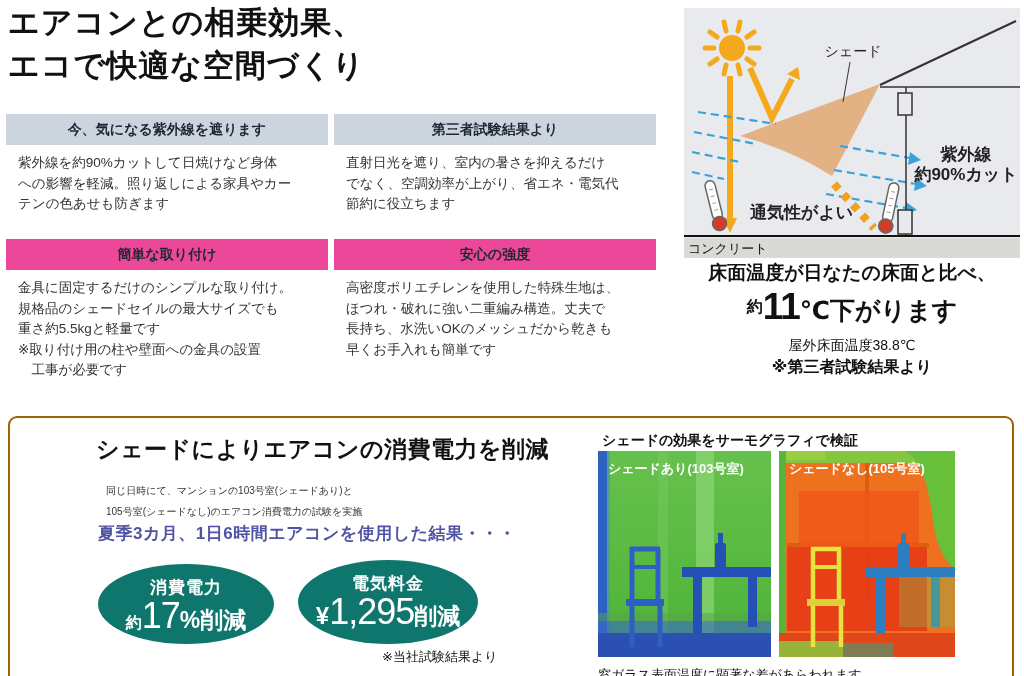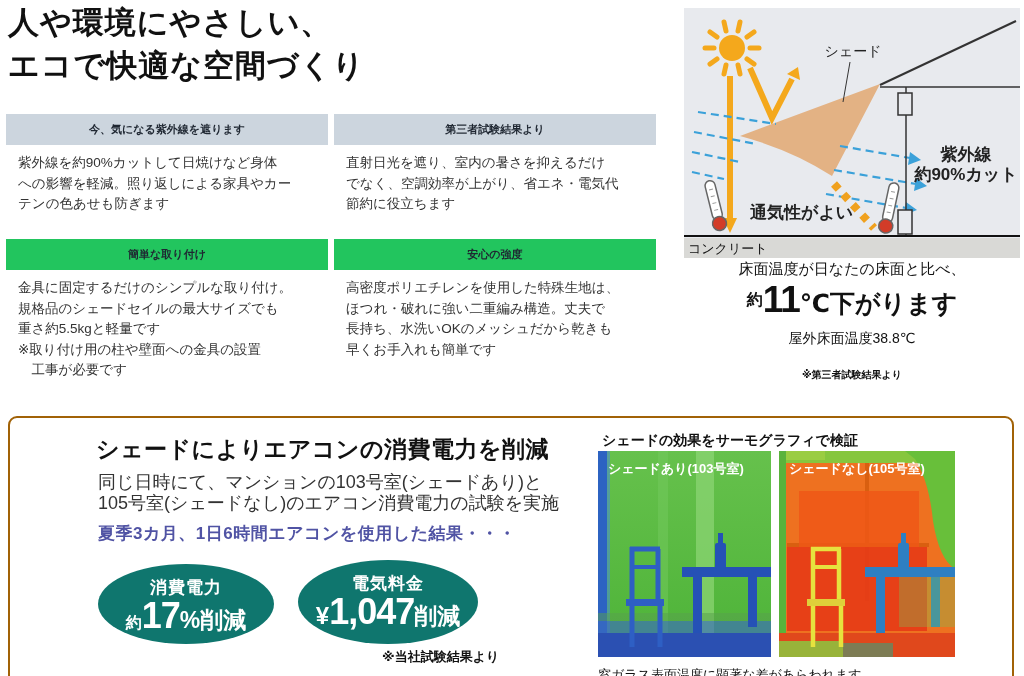--- a/index.html
+++ b/index.html
@@ -8,59 +8,59 @@
     background:#ffffff;color:#333;
     font-family:"Liberation Sans","DejaVu Sans",sans-serif;
   }
   .title{
     position:absolute;left:8px;top:2px;margin:0;
     font-family:"Liberation Serif","DejaVu Serif",serif;
     font-size:31px;font-weight:bold;color:#111;line-height:1.38;letter-spacing:1px;
   }
   .feature{position:absolute;width:322px}
   .f1{left:6px;top:114px}.f2{left:334px;top:114px}.f3{left:6px;top:239px}.f4{left:334px;top:239px}
-  .feature-header{height:31px;line-height:31px;text-align:center;font-size:11px;font-weight:bold;color:#1f2732}
+  .feature-header{height:31px;line-height:31px;text-align:center;font-size:14px;font-weight:bold;color:#1f2732}
   .hdr-blue{background:#ccd5de}
-  .hdr-beige{background:#22c55e}
+  .hdr-beige{background:#ec4899}
   .feature-body{margin:8px 0 0 12px;width:302px;font-size:13.5px;line-height:1.52;white-space:pre-line;color:#333}
   .diagram{position:absolute;left:684px;top:8px;width:336px;height:250px;background:#e8eaee}
   svg text{font-family:"Liberation Sans","DejaVu Sans",sans-serif}
   .temp{position:absolute;left:684px;top:260px;width:336px;text-align:center;color:#111}
-  .temp-lead{margin:0;font-size:15px;font-weight:normal}
+  .temp-lead{margin:0;font-size:19px;font-weight:bold}
   .temp-main{margin:0;line-height:42px;white-space:nowrap}
   .temp-approx{font-size:16px;font-weight:bold;vertical-align:7px}
   .temp-value{font-size:37px;font-weight:bold;letter-spacing:-1px}
   .temp-unit{font-size:25px;font-weight:bold}
   .temp-sub{margin:0;font-size:14px;line-height:20px}
-  .temp-note{margin:20px 0 0;font-size:10px;font-weight:bold}
+  .temp-note{margin:2px 0 0;font-size:16px;font-weight:bold}
   .power-box{
     position:absolute;left:8px;top:416px;width:1006px;height:272px;box-sizing:border-box;
     border:2px solid #a16207;border-radius:9px;background:#fff;
   }
   .pb-heading{position:absolute;left:86px;top:16px;margin:0;font-size:23px;font-weight:bold;color:#111;letter-spacing:.5px}
-  .pb-desc{position:absolute;left:88px;top:54px;margin:0;font-size:18px;line-height:21px;white-space:pre-line;color:#333}
+  .pb-desc{position:absolute;left:88px;top:54px;margin:8px;font-size:10px;line-height:21px;white-space:pre-line;color:#333}
   .pb-result{position:absolute;left:88px;top:104px;margin:0;font-size:17px;font-weight:bold;color:#5053a4;letter-spacing:.5px}
   .badge{position:absolute;background:#0f766e;border-radius:50%;color:#fff;text-align:center}
   .badge-1{left:88px;top:146px;width:176px;height:80px}
   .badge-2{left:288px;top:142px;width:180px;height:84px}
   .badge-title{font-size:17px;font-weight:bold;margin-top:12px;letter-spacing:1px}
   .badge-line{line-height:34px;white-space:nowrap}
   .b-small{font-size:16px;font-weight:bold}
   .b-small.yen{font-size:24px}
-  .b-big{font-size:36px;font-weight:bold;letter-spacing:-1px}
+  .b-big{font-size:36px;font-weight:normal;letter-spacing:-1px}
   .b-suffix{font-size:23px;font-weight:bold}
-  .pb-note{position:absolute;left:372px;top:230px;margin:0;font-size:13px;font-weight:bold;color:#111}
+  .pb-note{position:absolute;left:372px;top:230px;margin:0;font-size:13px;font-weight:normal;color:#111}
   .thermo-caption{position:absolute;left:588px;top:10px;margin:4px;font-size:14px;font-weight:bold;color:#111}
   .thermo-images{position:absolute;left:588px;top:33px;display:flex;gap:8px}
   .thermo-bottom{position:absolute;left:588px;top:248px;margin:0;font-size:13px;color:#111}
 </style>
 </head>
 <body>
 
-<h1 class="title"><span>人や環境にやさしい、</span><br><span>エコで快適な空間づくり</span></h1>
+<h1 class="title"><span>エアコンとの相乗効果、</span><br><span>エコで快適な空間づくり</span></h1>
 
 <section class="feature f1">
   <div class="feature-header hdr-blue">今、気になる紫外線を遮ります</div>
   <p class="feature-body">紫外線を約90%カットして日焼けなど身体
 への影響を軽減。照り返しによる家具やカー
 テンの色あせも防ぎます</p>
 </section>
 <section class="feature f2">
   <div class="feature-header hdr-blue">第三者試験結果より</div>
   <p class="feature-body">直射日光を遮り、室内の暑さを抑えるだけ
@@ -178,21 +178,21 @@
   <p class="pb-desc">同じ日時にて、マンションの103号室(シェードあり)と
 105号室(シェードなし)のエアコン消費電力の試験を実施</p>
   <p class="pb-result">夏季3カ月、1日6時間エアコンを使用した結果・・・</p>
 
   <div class="badge badge-1">
     <div class="badge-title">消費電力</div>
     <div class="badge-line"><span class="b-small">約</span><span class="b-big">17</span><span class="b-suffix">%削減</span></div>
   </div>
   <div class="badge badge-2">
     <div class="badge-title">電気料金</div>
-    <div class="badge-line"><span class="b-small yen">¥</span><span class="b-big">1,047</span><span class="b-suffix">削減</span></div>
+    <div class="badge-line"><span class="b-small yen">¥</span><span class="b-big">1,295</span><span class="b-suffix">削減</span></div>
   </div>
   <p class="pb-note">※当社試験結果より</p>
 
   <p class="thermo-caption">シェードの効果をサーモグラフィで検証</p>
   <div class="thermo-images">
     <svg width="173" height="206" viewBox="0 0 173 206">
       <defs>
         <linearGradient id="gl" x1="0" y1="0" x2="0" y2="1">
           <stop offset="0" stop-color="#66c14c"></stop>
             <stop offset="1" stop-color="#4db338"></stop>

